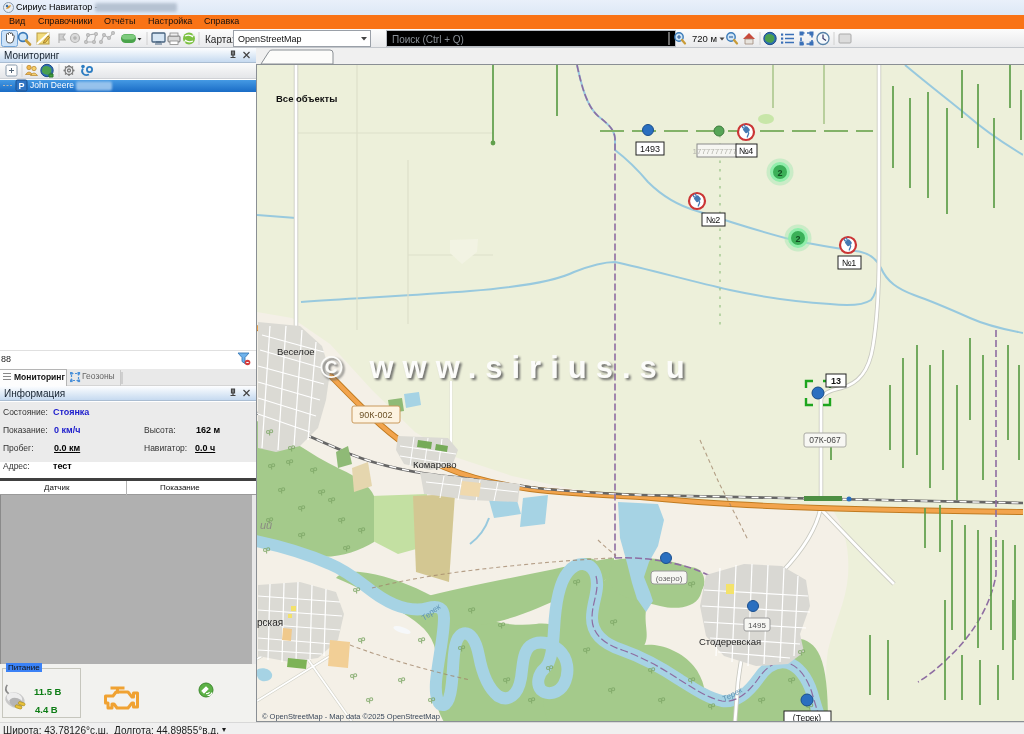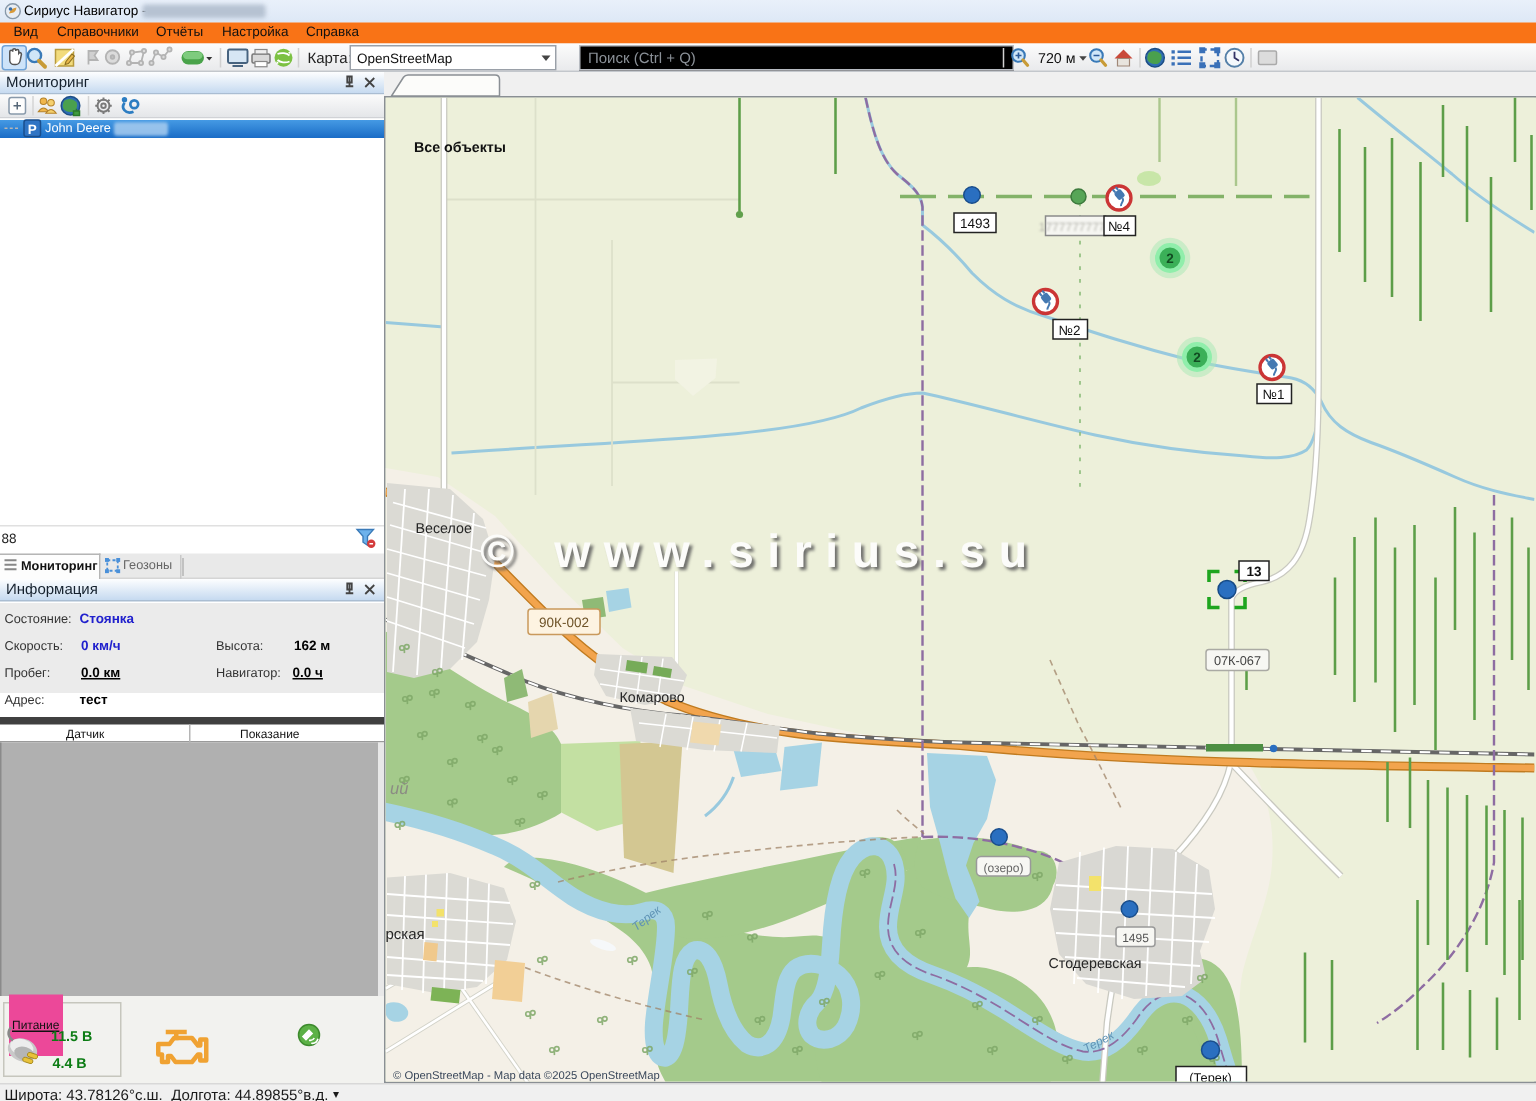--- a/index.html
+++ b/index.html
@@ -25,26 +25,26 @@
 #selrow{left:0;top:1px;width:256px;height:12px;background:linear-gradient(#459ae4,#1a6cc6);color:#fff;font-size:8.5px;}
 #filterrow{left:0;top:350px;width:256px;height:19px;background:#fff;border-top:1px solid #e0e0e0;font-size:9px;color:#222;}
 #tabs{left:0;top:369px;width:256px;height:17px;background:#e9e9e9;border-bottom:1px solid #d5d5d5;font-size:8.5px;}
 #tab1{left:0;top:0;width:67px;height:17px;background:#fdfdfd;border-right:1px solid #b5b5b5;border-top:1px solid #b5b5b5;color:#111;font-weight:bold;}
 #tab2{left:67px;top:1px;width:54px;height:16px;color:#666;border-right:1px solid #c9c9c9;}
 #infohead{left:0;top:386px;}
 #infobody{left:0;top:402px;width:256px;height:60px;background:#ebebeb;font-size:8.5px;color:#2a2a2a;padding-left:28px;}
 #infobody .lbl{position:absolute;color:#333;}
 #infobody .blu{position:absolute;color:#2121cd;font-weight:bold;font-size:9px;}
 #infobody .blk{position:absolute;color:#000;font-weight:bold;font-size:9px;}
-#thead{left:0;top:478px;width:256px;height:17px;background:#fff;border-top:5px solid #404040;border-bottom:1px solid #9a9a9a;font-size:8px;color:#111;}
+#thead{left:0;top:478px;width:256px;height:17px;background:#fff;border-top:3px solid #404040;border-bottom:1px solid #9a9a9a;font-size:8px;color:#111;}
 #tbody{left:0;top:495px;width:252px;height:169px;background:#b0b0b0;border-left:1px solid #8a8a8a;}
 #tstrip{left:252px;top:495px;width:4px;height:169px;background:#e8e8e8;}
 #boxes{left:0;top:664px;width:256px;height:58px;background:#f2f2ef;font-size:8px;}
 .fbox{position:absolute;border:1px solid #c6c6bd;}
-.fbox b{position:absolute;top:-6px;left:3px;background:#ec4899;font-weight:normal;color:#111;padding:16px 2px;text-decoration:underline;}
+.fbox b{position:absolute;top:-6px;left:3px;background:#3b82f6;font-weight:normal;color:#111;padding:0 2px;}
 .grn{color:#0c7c14;font-weight:bold;position:absolute;font-size:9.5px;}
 
 #statusbar{left:0;top:722px;width:1024px;height:12px;background:#f0f0f0;border-top:1px solid #d8d8d8;font-size:10px;color:#1a1a1a;}
 
 #mapstrip{left:256px;top:48px;width:768px;height:16px;background:#f0f0f0;}
 #maptabtext{left:276px;top:52px;font-size:9.5px;font-weight:bold;color:#111;margin-top:41px;}
 #mapwrap{left:256px;top:64px;width:768px;height:658px;border:1px solid #8a8f94;border-right:none;background:#edf0da;overflow:hidden;}
 </style></head>
 <body>
 <div class="abs" id="titlebar"></div>
@@ -230,21 +230,21 @@
       <span style="position:absolute;left:14px;top:2px">Мониторинг</span>
     </div>
   <div class="abs" id="tab2">
       <span style="position:absolute;left:15px;top:1px">Геозоны</span>
     </div>
 </div>
 <div class="abs phead" id="infohead" style="position:absolute;left:0;top:386px;">Информация</div>
 <div class="abs" id="infobody">
   <span class="lbl" style="left:3px;top:5px">Состояние:</span>
     <span class="blu" style="left:53px;top:5px">Стоянка</span>
-  <span class="lbl" style="left:3px;top:23px">Скорость:</span>
+  <span class="lbl" style="left:3px;top:23px">Показание:</span>
     <span class="blu" style="left:54px;top:23px">0 км/ч</span>
   <span class="lbl" style="left:144px;top:23px">Высота:</span>
     <span class="blk" style="left:196px;top:23px">162 м</span>
   <span class="lbl" style="left:3px;top:41px">Пробег:</span>
     <span class="blk" style="left:54px;top:41px;text-decoration:underline">0.0 км</span>
   <span class="lbl" style="left:144px;top:41px">Навигатор:</span>
     <span class="blk" style="left:195px;top:41px;text-decoration:underline">0.0 ч</span>
   <span class="lbl" style="left:3px;top:59px">Адрес:</span>
     <span class="blk" style="left:53px;top:59px">тест</span>
 </div>

